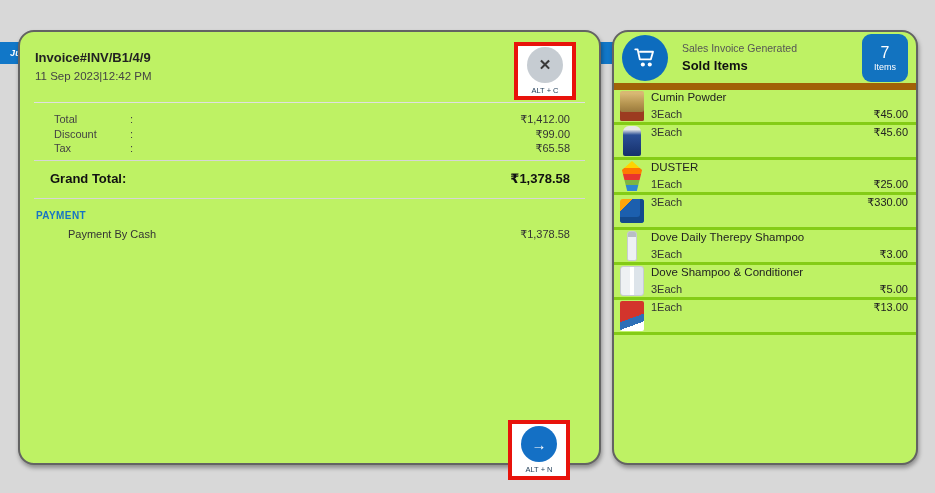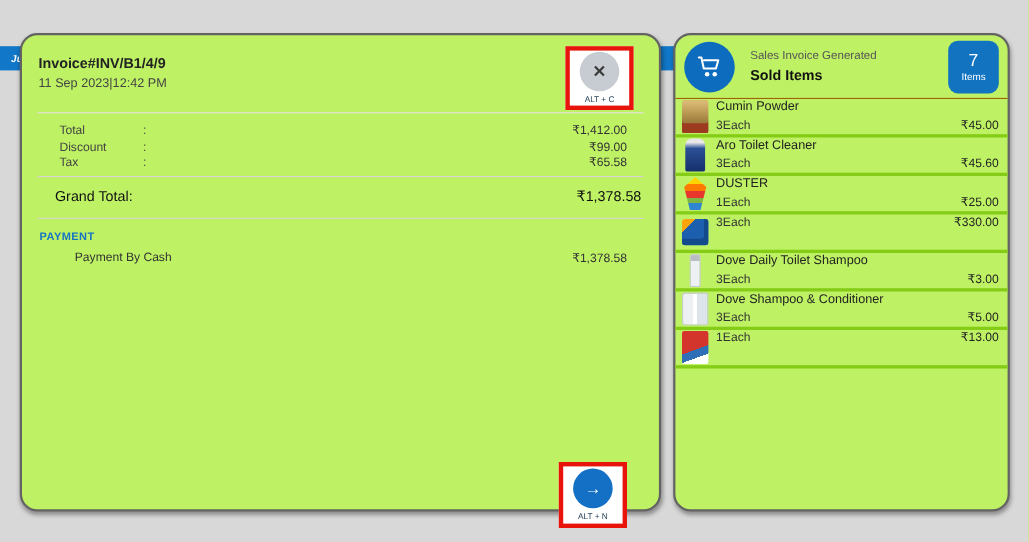--- a/index.html
+++ b/index.html
@@ -24,38 +24,38 @@
 
   .hl { position:absolute; left:14px; right:14px; height:1px; background:#e0e0e0; }
   .hl1 { top:70px; } .hl2 { top:128px; background:#d6d6d6; } .hl3 { top:166px; background:#d6d6d6; }
 
   .summary { position:absolute; left:34px; right:29px; top:80px; font-size:11px; color:#444; }
   .srow { display:flex; line-height:14.5px; }
   .srow .lbl { width:76px; }
   .srow .col { width:10px; }
   .srow .val { margin-left:auto; color:#333; }
 
-  .grand { position:absolute; left:30px; right:16px; top:139px; display:flex; font-size:13px; font-weight:normal; color:#111; }
+  .grand { position:absolute; left:30px; right:29px; top:139px; display:flex; font-size:13px; font-weight:bold; color:#111; }
   .grand .val { margin-left:auto; }
 
   .pay-head { position:absolute; left:16px; top:178px; font-size:10px; font-weight:bold; color:#1673c5; letter-spacing:.4px; }
   .pay-row { position:absolute; left:28px; right:29px; top:196px; display:flex; font-size:11px; color:#333;padding-left:20px; }
   .pay-row .val { margin-left:auto; }
 
   
   .anno { position:absolute; border:4px solid #e8130b; display:flex; flex-direction:column; align-items:center; justify-content:center; background:#fff; }
   .anno-close { left:494px; top:10px; width:62px; height:58px; }
   .anno-next  { left:488px; top:388px; width:62px; height:60px; }
   .circle-btn { width:36px; height:36px; border-radius:50%; display:flex; align-items:center; justify-content:center; cursor:pointer; border:none; }
   .btn-gray { background:#c6ccd2; color:#3a3a3a; font-size:15px; font-weight:bold; }
   .btn-blue { background:#1470c5; color:#fff; font-size:15px; font-weight:bold; }
   .shortcut { font-size:7.5px; color:#26425c; margin-top:3px; }
 
   
-  .sold-header { display:flex; align-items:center; padding:7px 8px 7px 8px; border-bottom:1px solid #a16207; height:58px; }
+  .sold-header { display:flex; align-items:center; padding:7px 8px 7px 8px; border-bottom:7px solid #a16207; height:58px; }
   .cart-circle { width:46px; height:46px; border-radius:50%; background:#0d6cbe; display:flex; align-items:center; justify-content:center; flex:0 0 46px; }
   .sold-titles { margin-left:14px; }
   .sold-status { font-size:10.5px; color:#555; }
   .sold-title { font-size:13px; font-weight:bold; color:#111; margin-top:4px; }
   .badge { margin-left:auto; width:46px; height:48px; background:#1273c0; border-radius:9px; color:#fff; display:flex; flex-direction:column; align-items:center; justify-content:center; }
   .badge-count { font-size:16px; line-height:18px; }
   .badge-label { font-size:9px; }
 
   .item-row { display:flex; align-items:center; height:35px; padding:2px 8px 2px 6px; border-bottom:3px solid #84cc16; }
   .thumb { width:24px; height:30px; flex:0 0 24px; margin-right:7px; border-radius:2px; }
@@ -169,21 +169,20 @@
       <div class="item-line2">
         <span>3Each</span>
         <span class="item-price">₹45.00</span>
       </div>
     </div>
   </div>
 
   <div class="item-row">
     <div class="thumb thumb-1"></div>
     <div class="item-text">
-      <div class="item-name">Aro Toilet Cleaner</div>
       <div class="item-line2">
         <span>3Each</span>
         <span class="item-price">₹45.60</span>
       </div>
     </div>
   </div>
 
   <div class="item-row">
     <div class="thumb thumb-2"></div>
     <div class="item-text">
@@ -201,21 +200,21 @@
       <div class="item-line2">
         <span>3Each</span>
         <span class="item-price">₹330.00</span>
       </div>
     </div>
   </div>
 
   <div class="item-row">
     <div class="thumb thumb-4"></div>
     <div class="item-text">
-      <div class="item-name">Dove Daily Toilet Shampoo</div>
+      <div class="item-name">Dove Daily Therepy Shampoo</div>
       <div class="item-line2">
         <span>3Each</span>
         <span class="item-price">₹3.00</span>
       </div>
     </div>
   </div>
 
   <div class="item-row">
     <div class="thumb thumb-5"></div>
     <div class="item-text">

